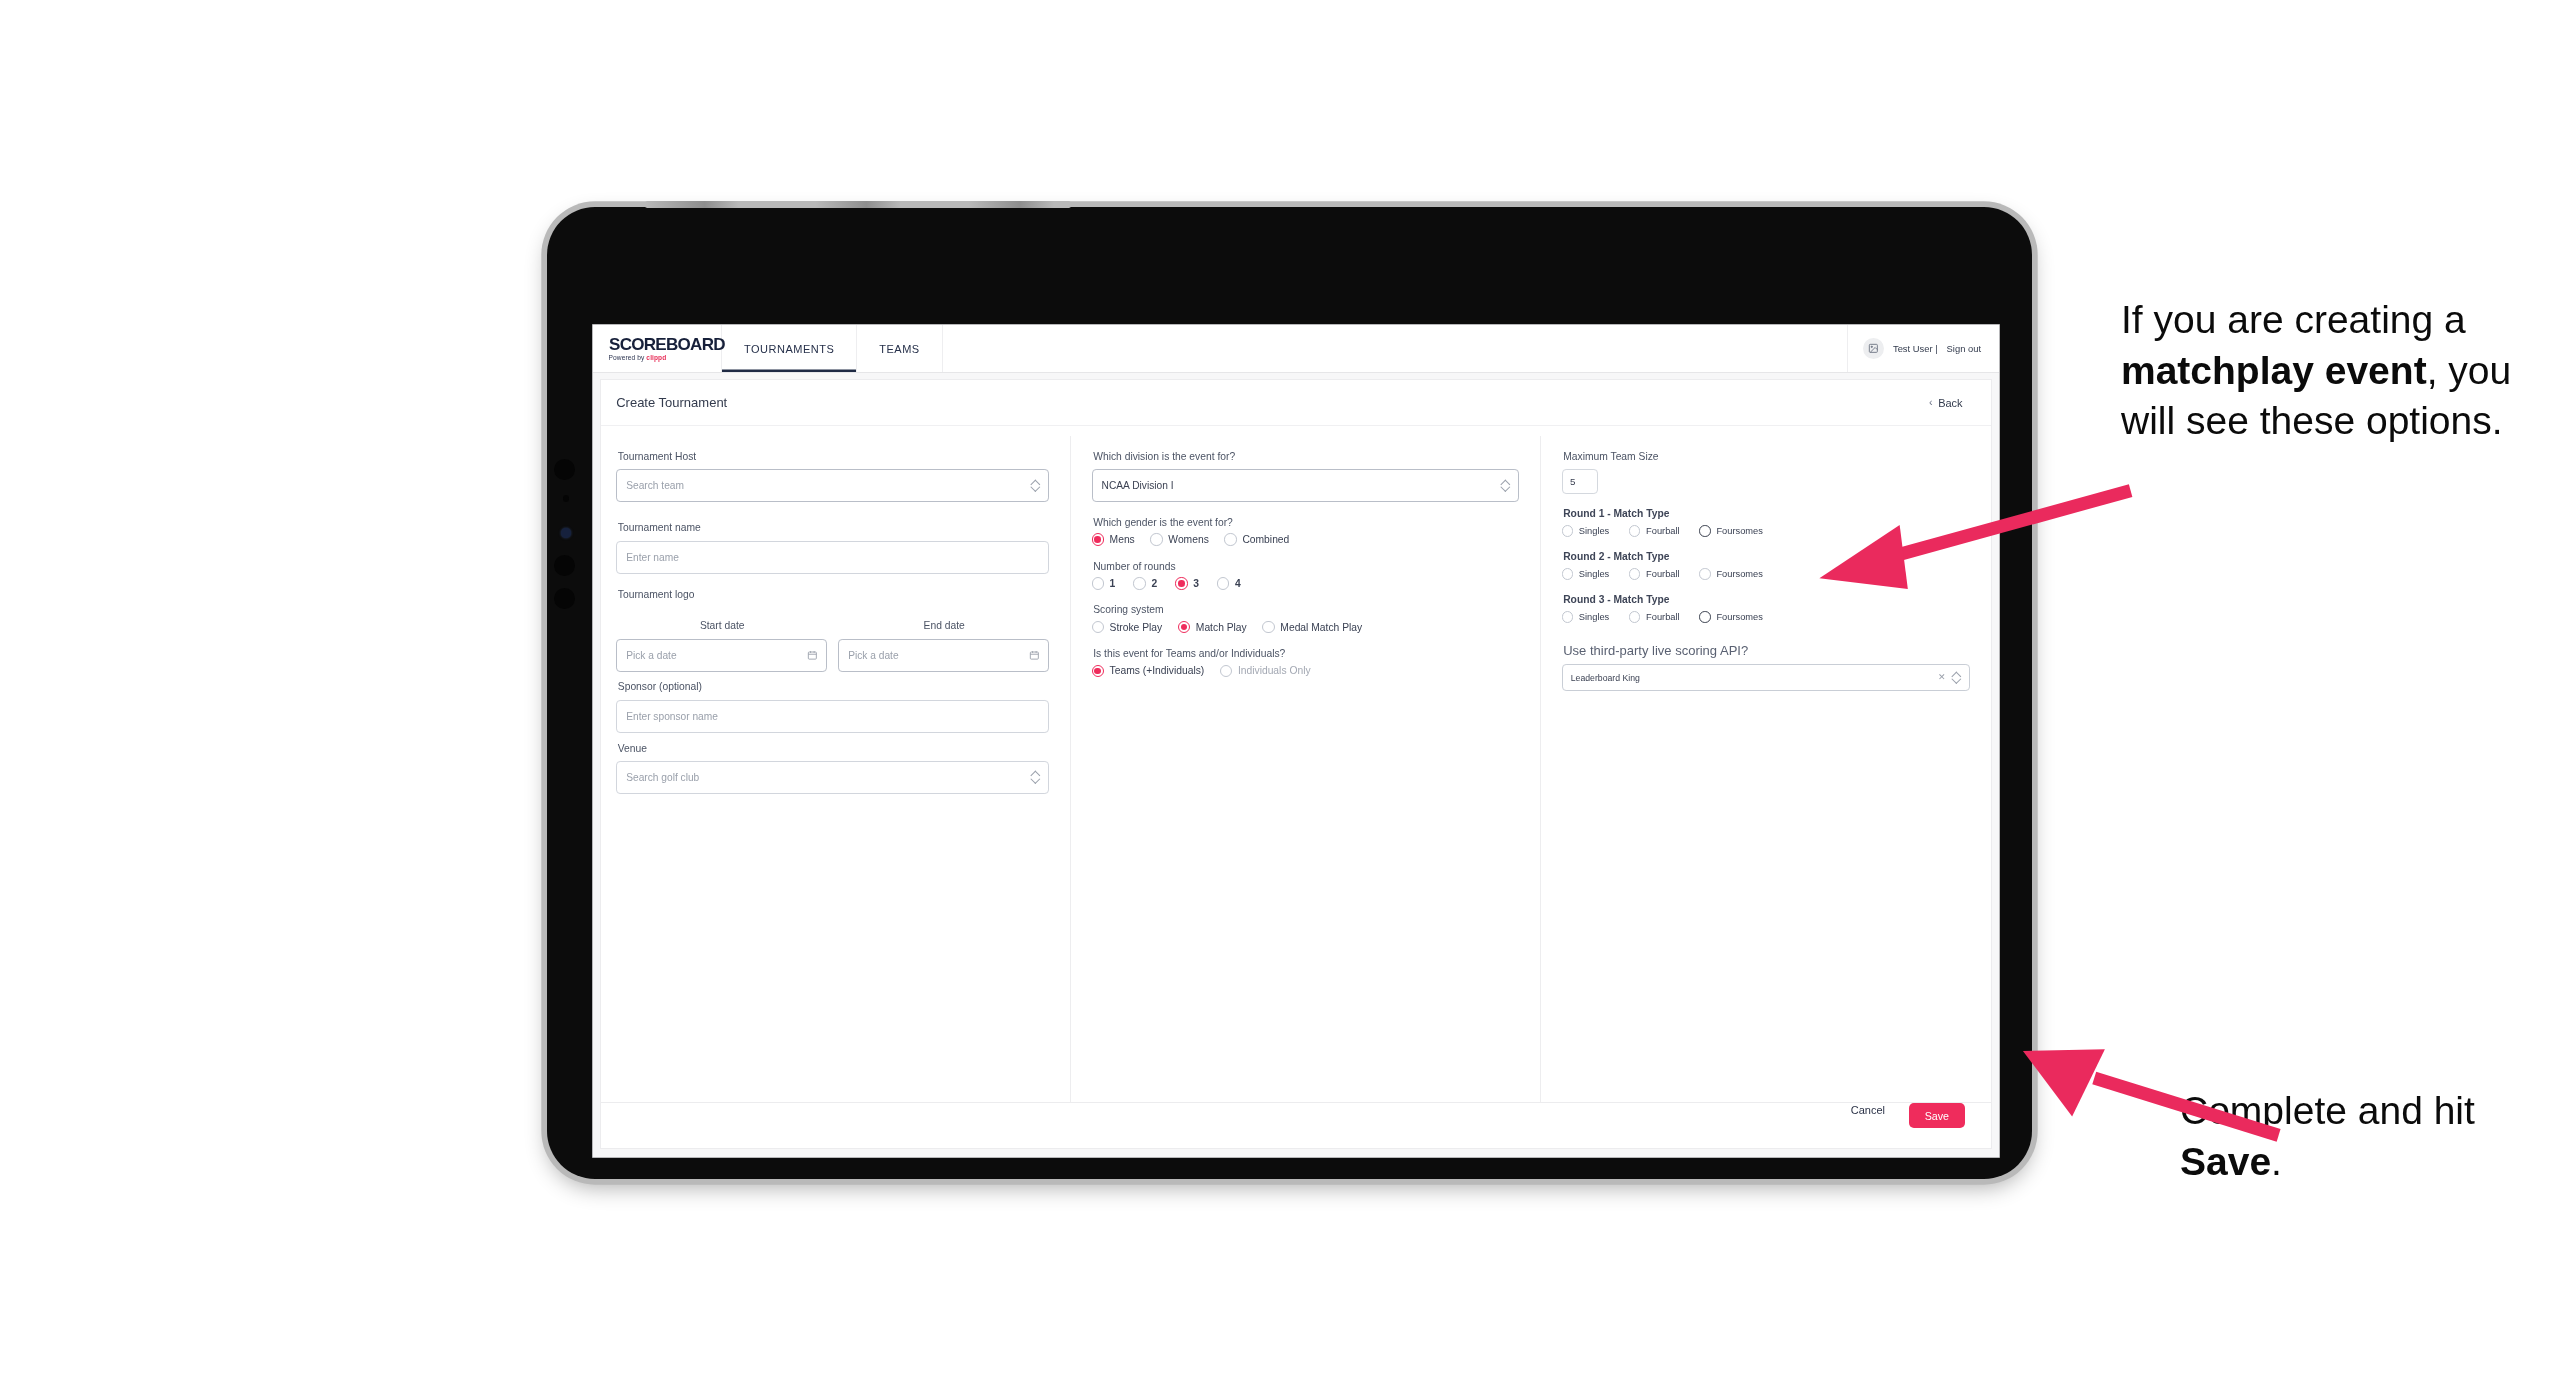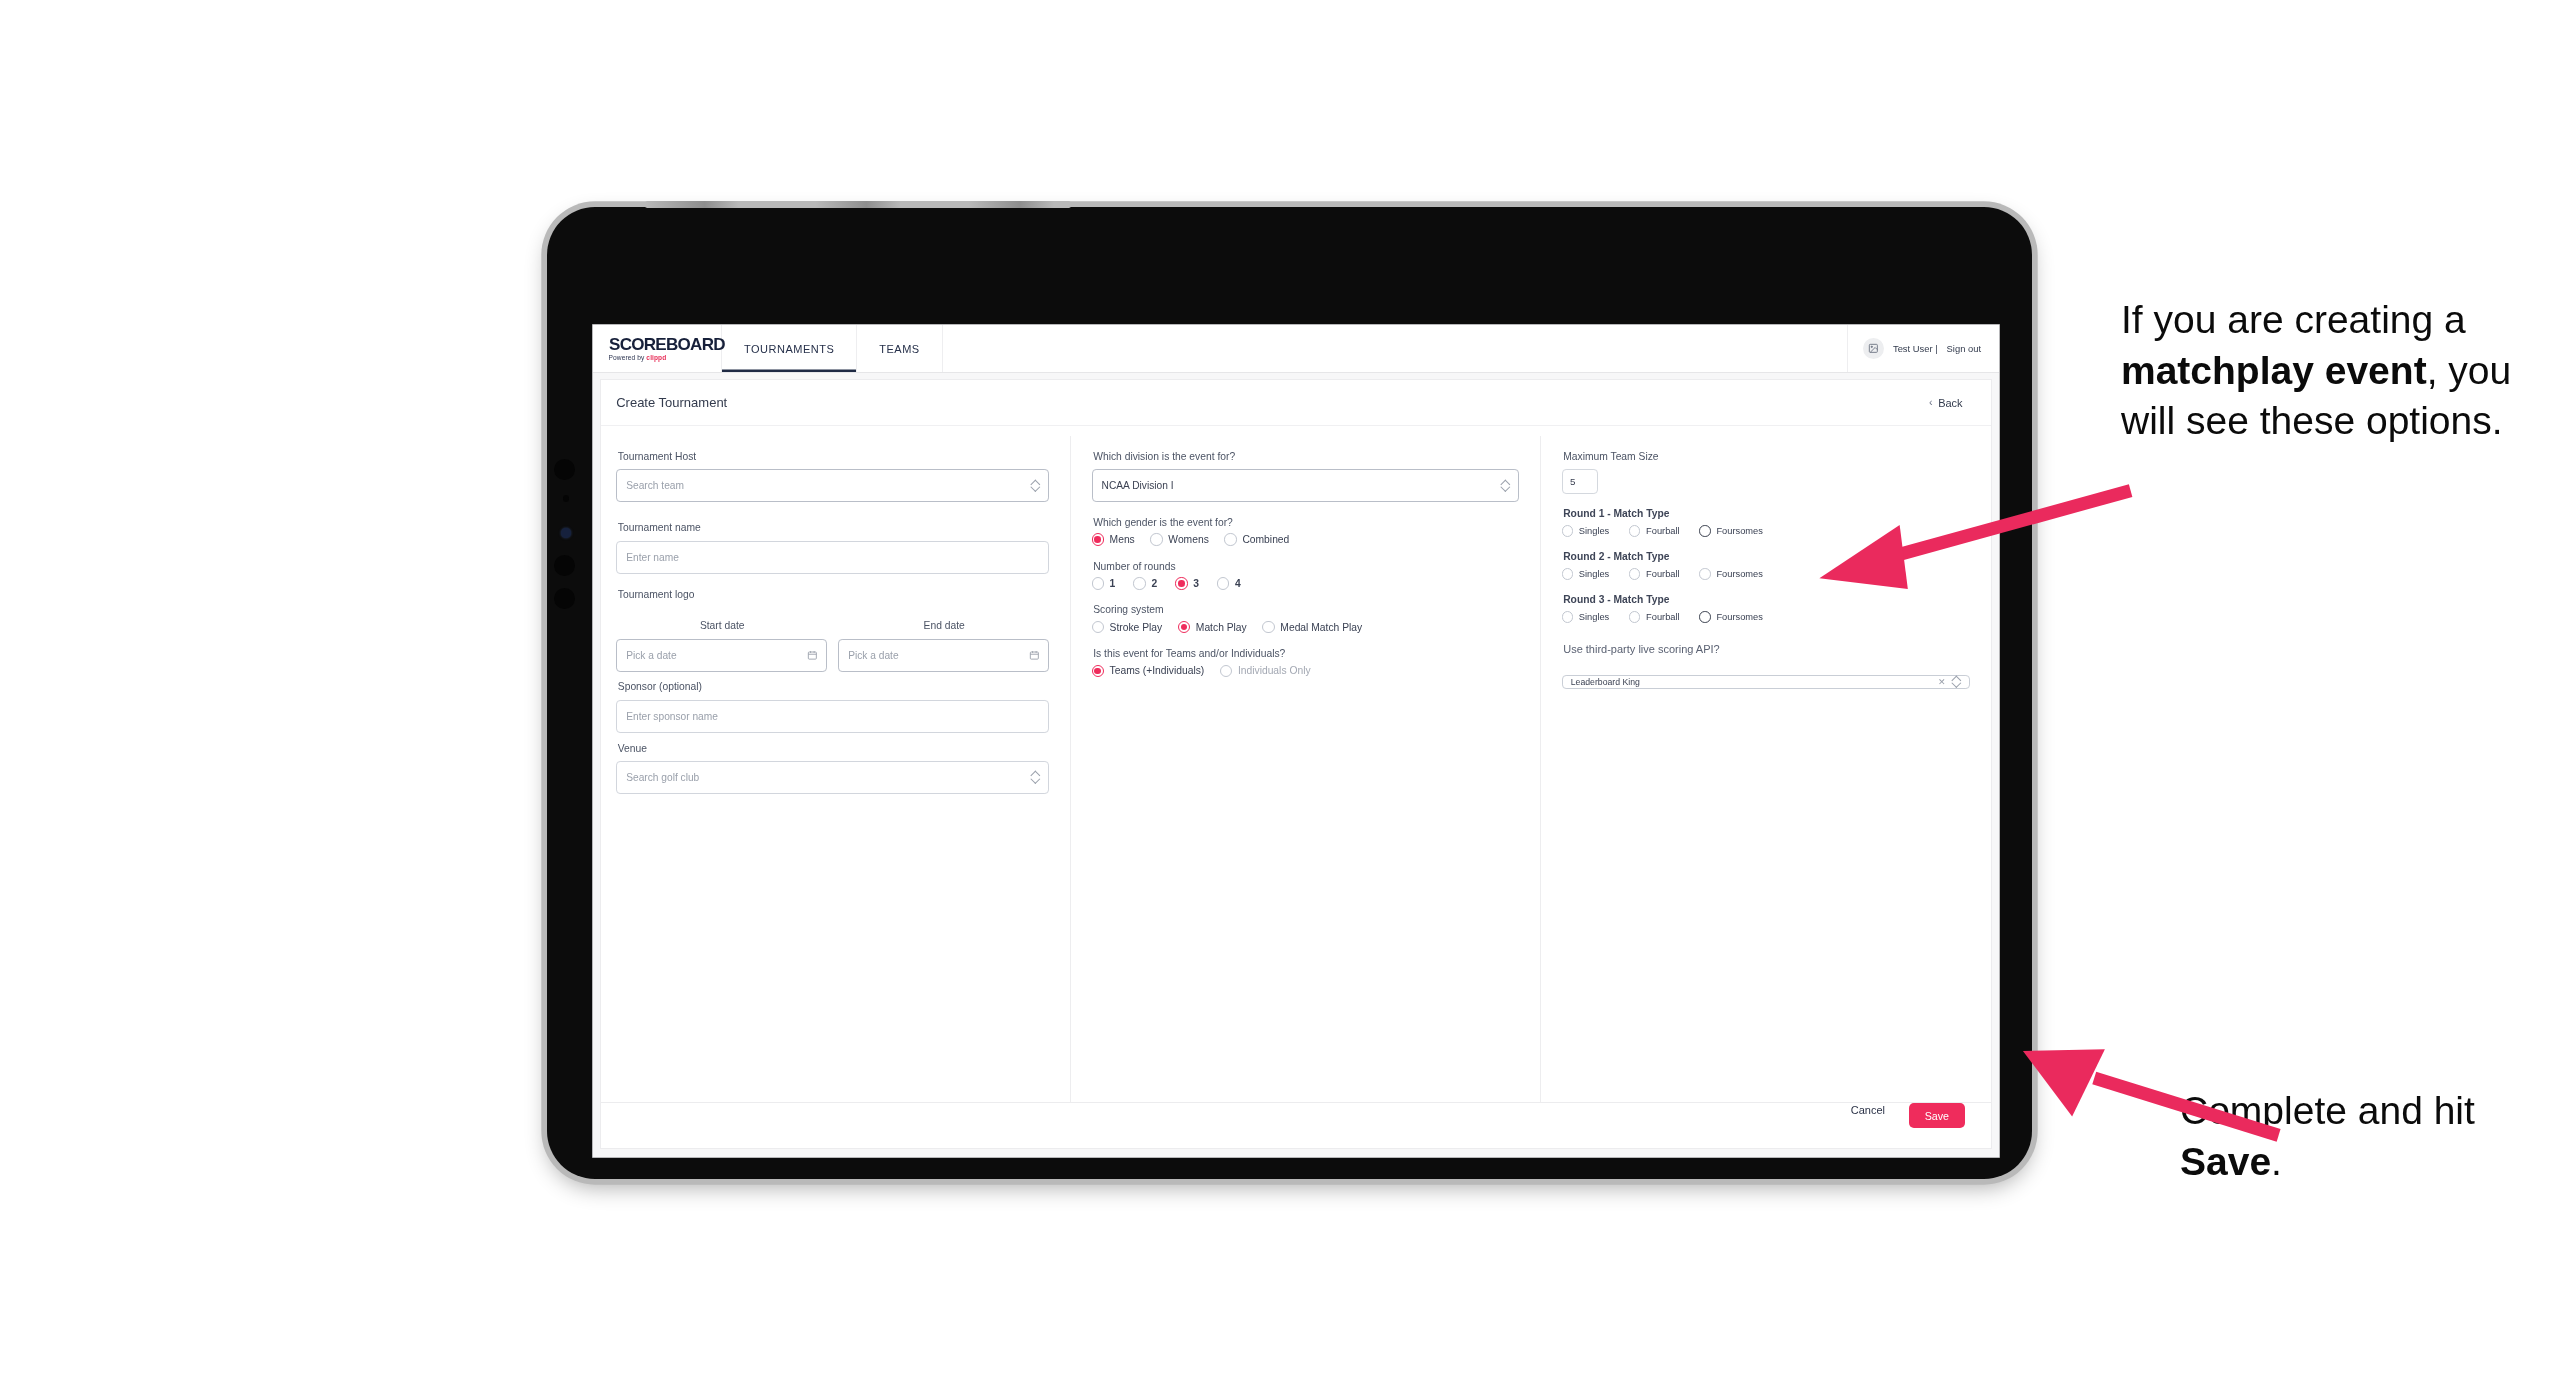--- a/index.html
+++ b/index.html
@@ -126,41 +126,41 @@
   .btn-save {
     background: #ef2c5c; color: #fff; border: none; border-radius: 4.9px;
     font-size: 10.7px; padding: 6.6px 15.6px; cursor: pointer; font-family: inherit;
   }
 
   
   .fld-label {
     font-size: 10.3px; color: #4b5364; margin: 0 0 7.4px 1.6px;
   }
   .fld-label.tight { margin-bottom: 5.7px; }
-  .fld-label.sm { font-size: 11px; color: #5a6172; margin-bottom: 20px; }
+  .fld-label.sm { font-size: 13px; color: #5a6172; margin-bottom: 6px; }
   .fld-label.bold { font-weight: 600; color: #3e4557; }
   .gap-lg { height: 20.5px; }
   .gap-md { height: 14.8px; }
   .gap-sm { height: 9.8px; }
 
   .input {
     width: 100%; height: 33px; border: 0.8px solid #b9bec8;
     border-radius: 4.1px; background: #fff;
     display: flex; align-items: center; padding: 8px 9px;
     font-size: 10.2px; color: #9aa0ab;
     position: relative; cursor: text;
   }
   .input.light { border-color: #d2d6dd; }
   .input.val { color: #3c4253; }
   .input .endicon {
     position: absolute; right: 8.2px; display: flex; align-items: center;
     gap: 7.4px; color: #9aa0ab;
   }
   .input.small { width: 36px; height: 24.6px; padding: 0 7.4px; font-size: 9.8px; color:#3c4253; border-color:#d4d8de; }
-  .input.api { height: 14px; font-size: 8.7px; border-color:#c9ced6; padding:0 8.2px; }
+  .input.api { height: 27px; font-size: 8.7px; border-color:#c9ced6; padding:0 8.2px; }
 
   .row2 { display: flex; gap: 11.5px; }
   .row2 > div { flex: 1; text-align: center; }
 
   
   .logo-row { display: flex; align-items: center; gap: 21px; margin-top: 3.3px; }
   .logo-circle {
     width: 52px; height: 52px; border-radius: 50%; background: #e9eaec;
     display: flex; align-items: center; justify-content: center; color:#2a3042;
   }

